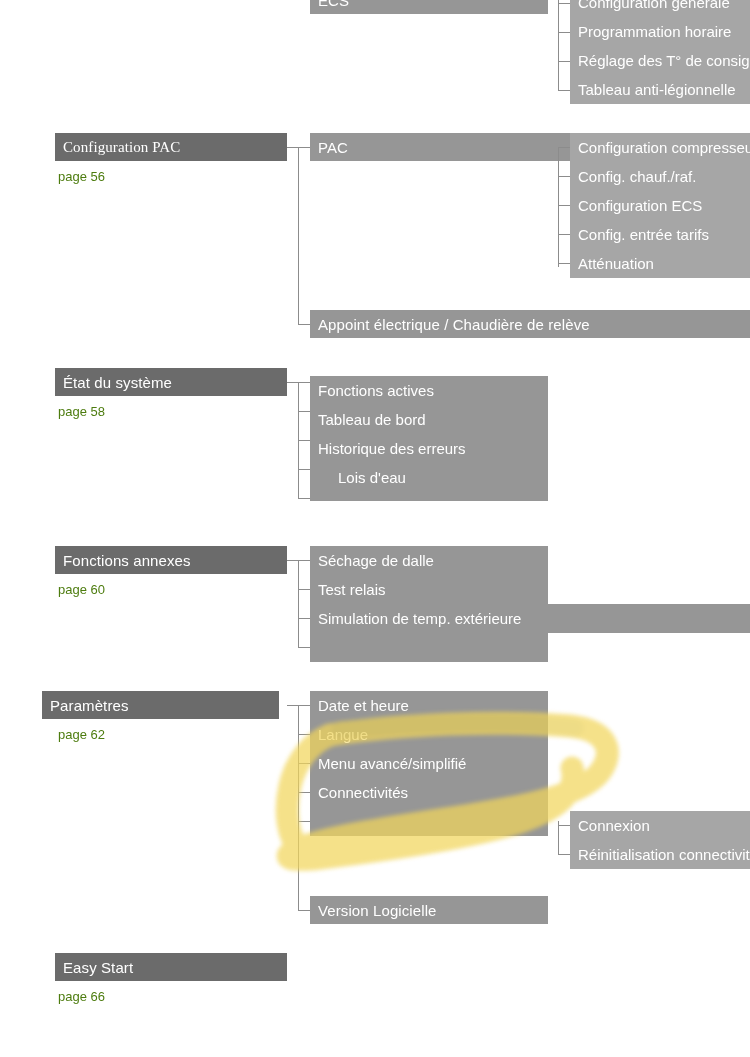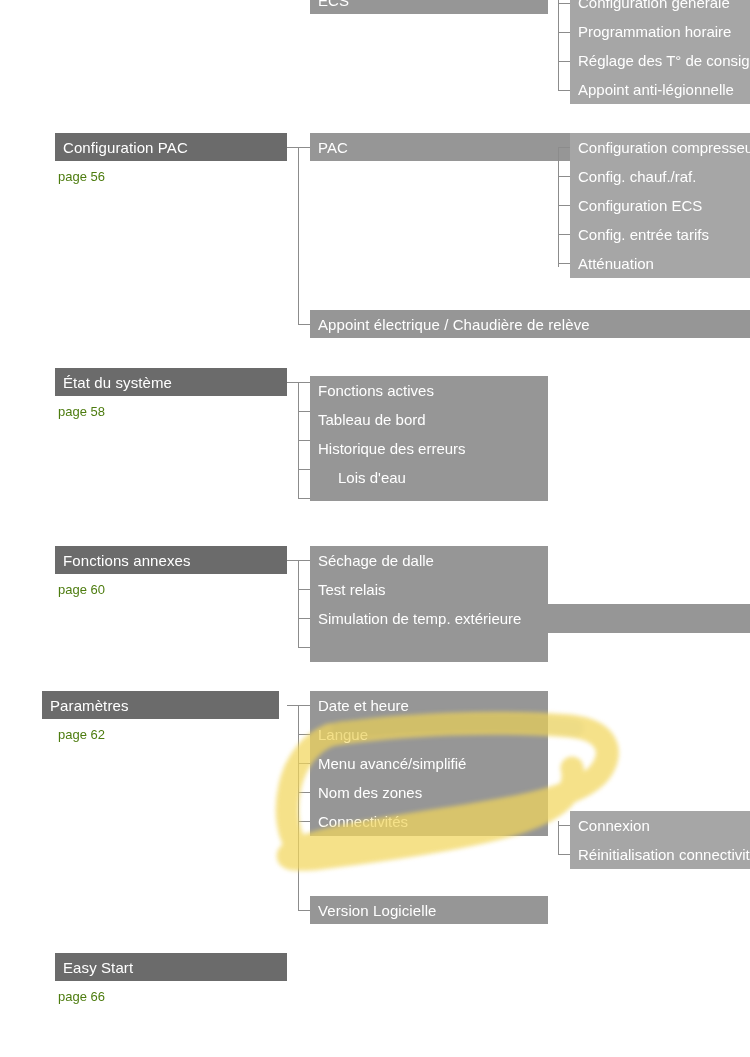--- a/index.html
+++ b/index.html
@@ -94,31 +94,31 @@
   <div class="row" style="height:29px;">
     <span>Configuration générale</span>
   </div>
   <div class="row" style="height:29px;">
     <span>Programmation horaire</span>
   </div>
   <div class="row" style="height:29px;">
     <span>Réglage des T° de consigne</span>
   </div>
   <div class="row" style="height:29px;">
-    <span>Appoint anti-légionnelle</span>
+    <span>Tableau anti-légionnelle</span>
   </div>
 </div>
 
 <div class="ln v" style="left:558px; top:-14px; height:105px;"></div>
 <div class="ln h" style="left:558px; top:3px; width:12px;"></div>
 <div class="ln h" style="left:558px; top:32px; width:12px;"></div>
 <div class="ln h" style="left:558px; top:61px; width:12px;"></div>
 <div class="ln h" style="left:558px; top:90px; width:12px;"></div>
 
-<div class="node lvl1" style="left:55px; top:133px; width:232px; height:28px;">
+<div class="node lvl1" style="left:55px; top:133px; width:232px; height:28px;font-family:Liberation Serif, serif;">
   <span>Configuration PAC</span>
 </div>
 <div class="pageref" style="left:58px; top:170px;">page 56</div>
 
 <div class="node lvl2" style="left:310px; top:133px; width:266px; height:28px;">
   <span>PAC</span>
 </div>
 
 <div class="node lvl2" style="left:310px; top:310px; width:440px; height:28px;">
   <span>Appoint électrique / Chaudière de relève</span>
@@ -218,23 +218,20 @@
 
 <div class="group lvl2" style="left:310px; top:691px; width:238px; height:145px;">
   <div class="row" style="height:29px;">
     <span>Date et heure</span>
   </div>
   <div class="row" style="height:29px;">
     <span>Langue</span>
   </div>
   <div class="row" style="height:29px;">
     <span>Menu avancé/simplifié</span>
-  </div>
-  <div class="row" style="height:29px;">
-    <span>Nom des zones</span>
   </div>
   <div class="row" style="height:29px;">
     <span>Connectivités</span>
   </div>
 </div>
 
 <div class="node lvl2" style="left:310px; top:896px; width:238px; height:28px;">
   <span>Version Logicielle</span>
 </div>
 

